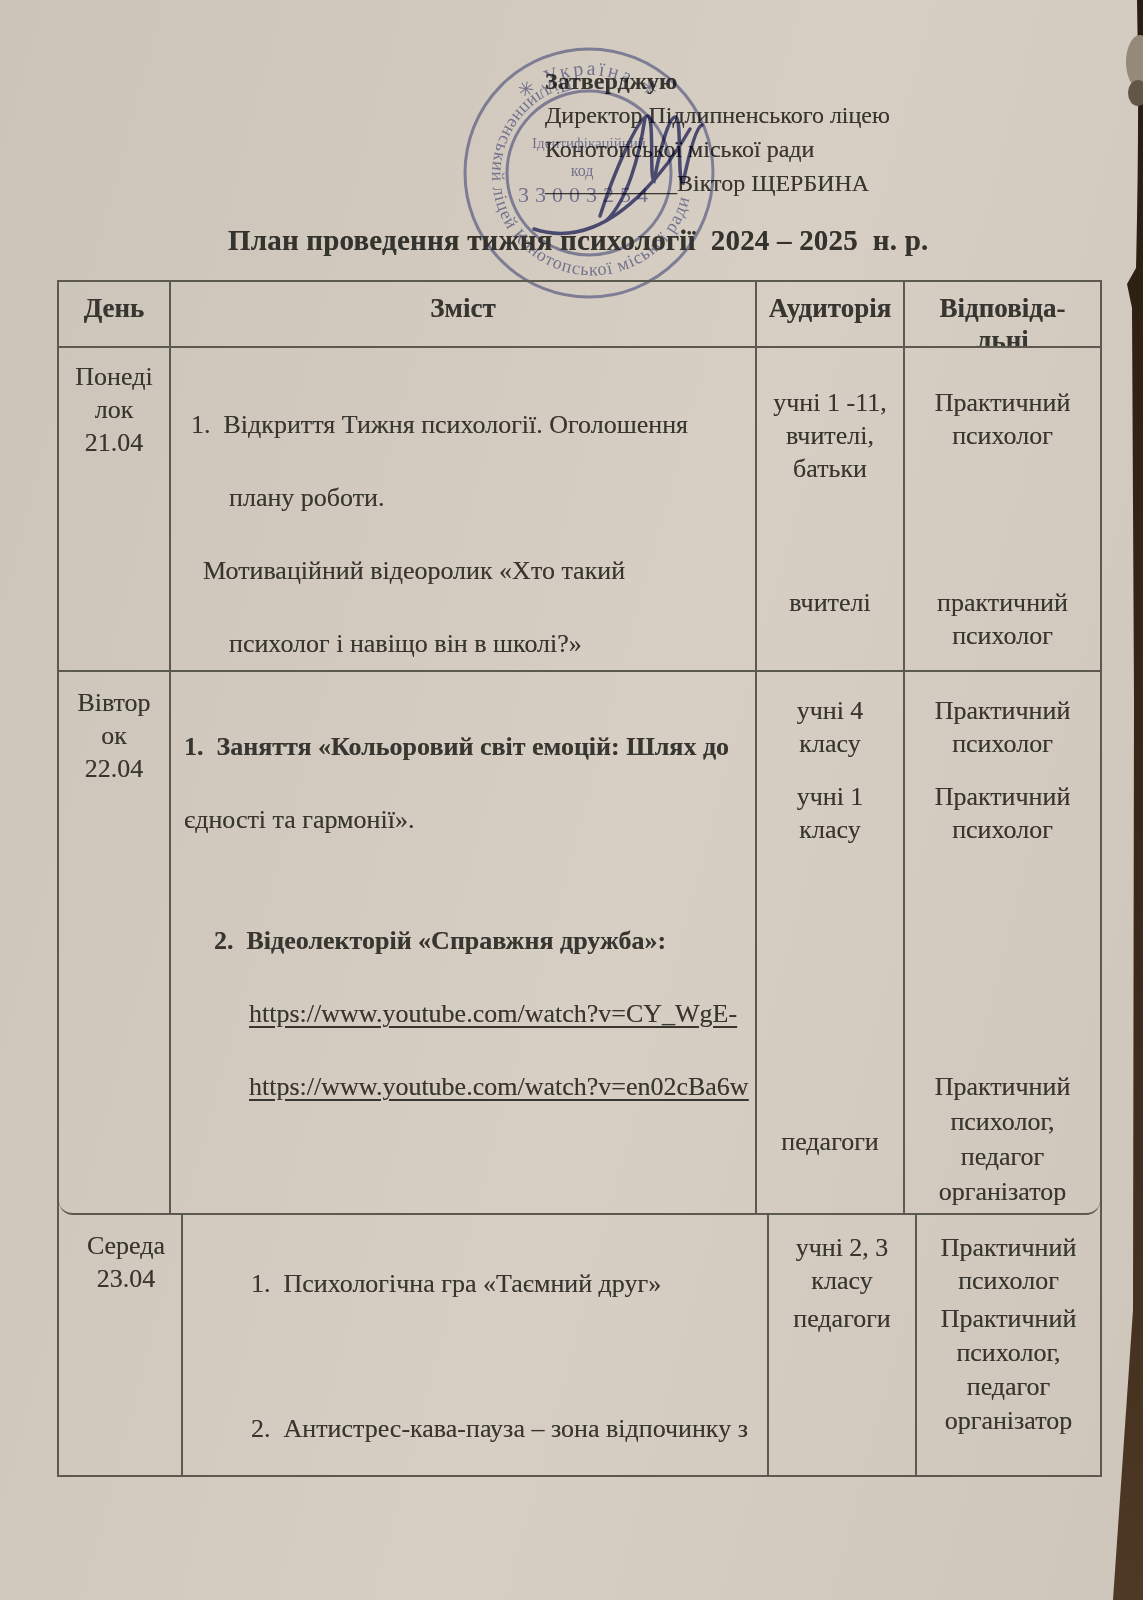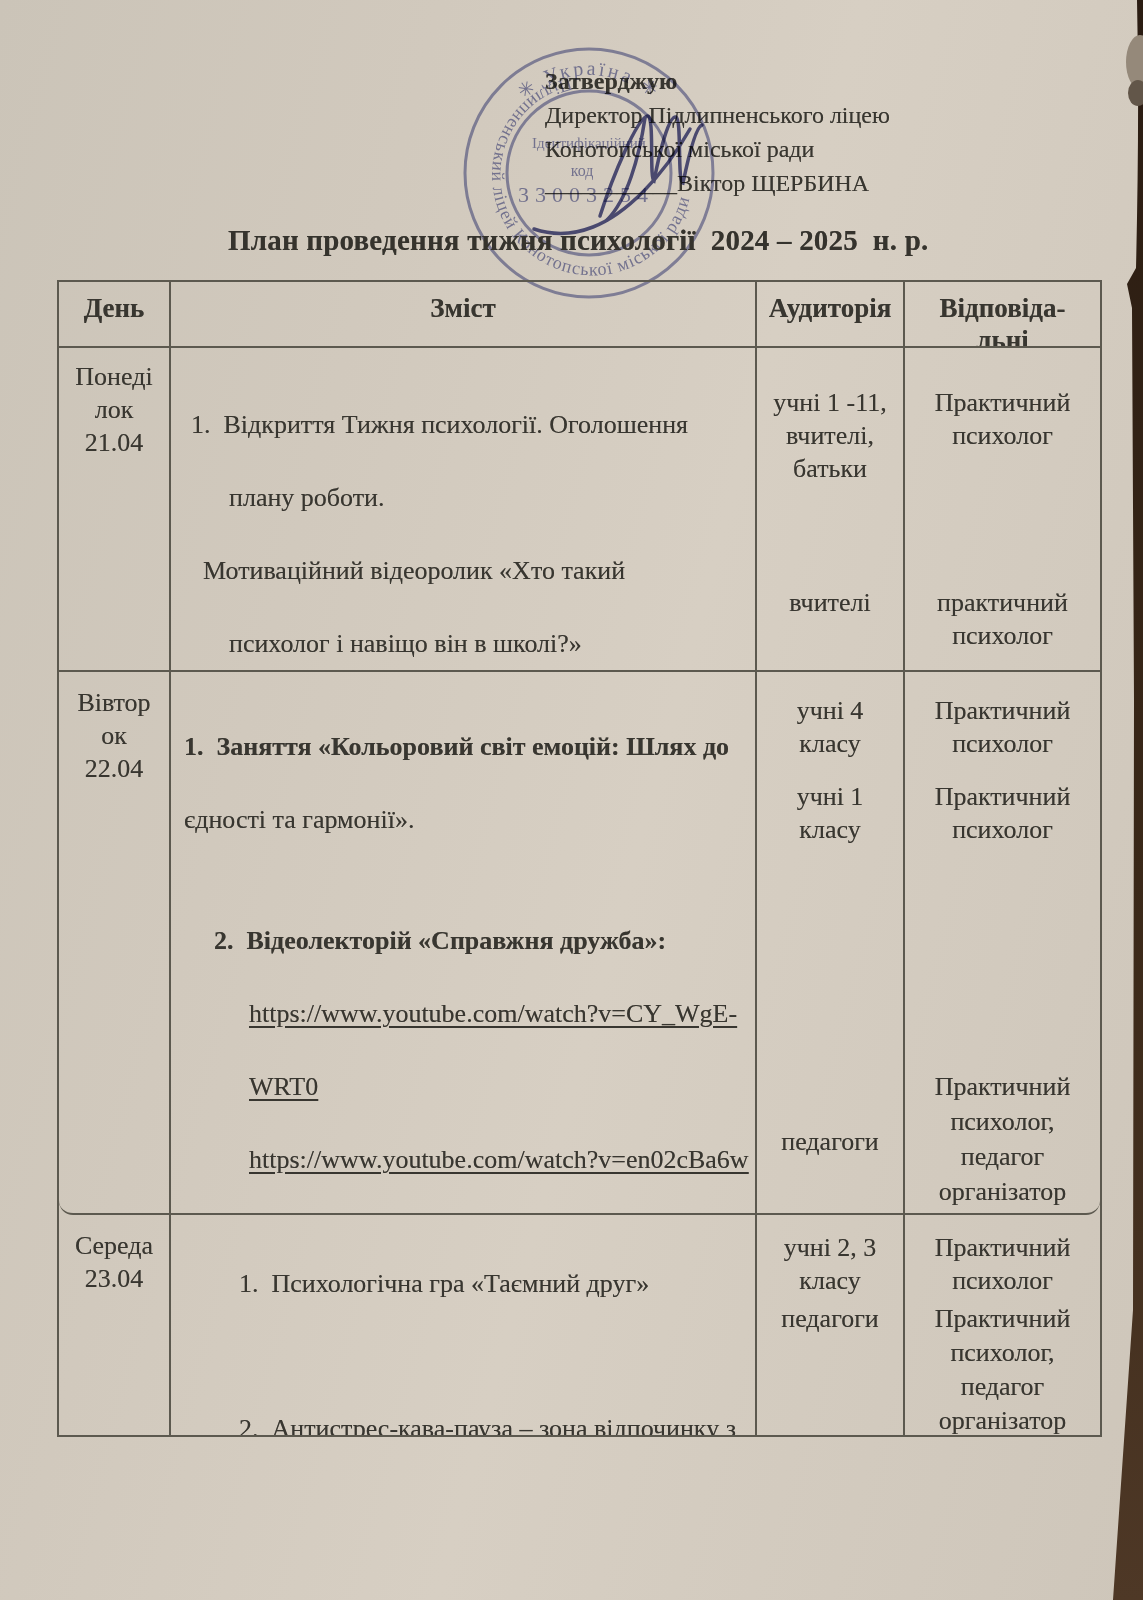--- a/index.html
+++ b/index.html
@@ -136,21 +136,20 @@
       <div>22.04</div>
     </div>
     <div class="tcell">
       <div class="blk" style="margin-top:20px;">
         <div class="line" style="padding-left:13px;font-weight:bold;">1.  Заняття «Кольоровий світ емоцій: Шлях до</div>
         <div class="line" style="padding-left:13px;">єдності та гармонії».</div>
       </div>
       <div class="blk" style="margin-top:12px;">
         <div class="line" style="padding-left:43px;font-weight:bold;">2.  Відеолекторій «Справжня дружба»:</div>
         <div class="line" style="padding-left:78px;"><span class="link">https://www.youtube.com/watch?v=CY_WgE-</span></div>
-        <div class="line" style="padding-left:78px;"><span class="link">WRT0</span></div>
         <div class="line" style="padding-left:78px;"><span class="link">https://www.youtube.com/watch?v=en02cBa6w</span></div>
         
         
         
         
         
       </div>
 
     </div>
     <div class="tcell audcell">
@@ -177,21 +176,21 @@
       </div>
       <div style="margin-top:223px;line-height:35px;">
         <div>Практичний</div>
         <div>психолог,</div>
         <div>педагог</div>
         <div>організатор</div>
       </div>
     </div>
   </div>
 
-  <div class="trow" style="height:220px;">
+  <div class="trow" style="height:260px;margin-left:12px;">
     <div class="tcell daycell" style="padding-top:14px;">
       <div>Середа</div>
       <div>23.04</div>
     </div>
     <div class="tcell">
       <div class="blk" style="margin-top:14px;">
         <div class="line" style="padding-left:68px;">1.  Психологічна гра «Таємний друг»</div>
       </div>
       <div class="blk" style="margin-top:36px;">
         <div class="line" style="padding-left:68px;">2.  Антистрес-кава-пауза – зона відпочинку з</div>

